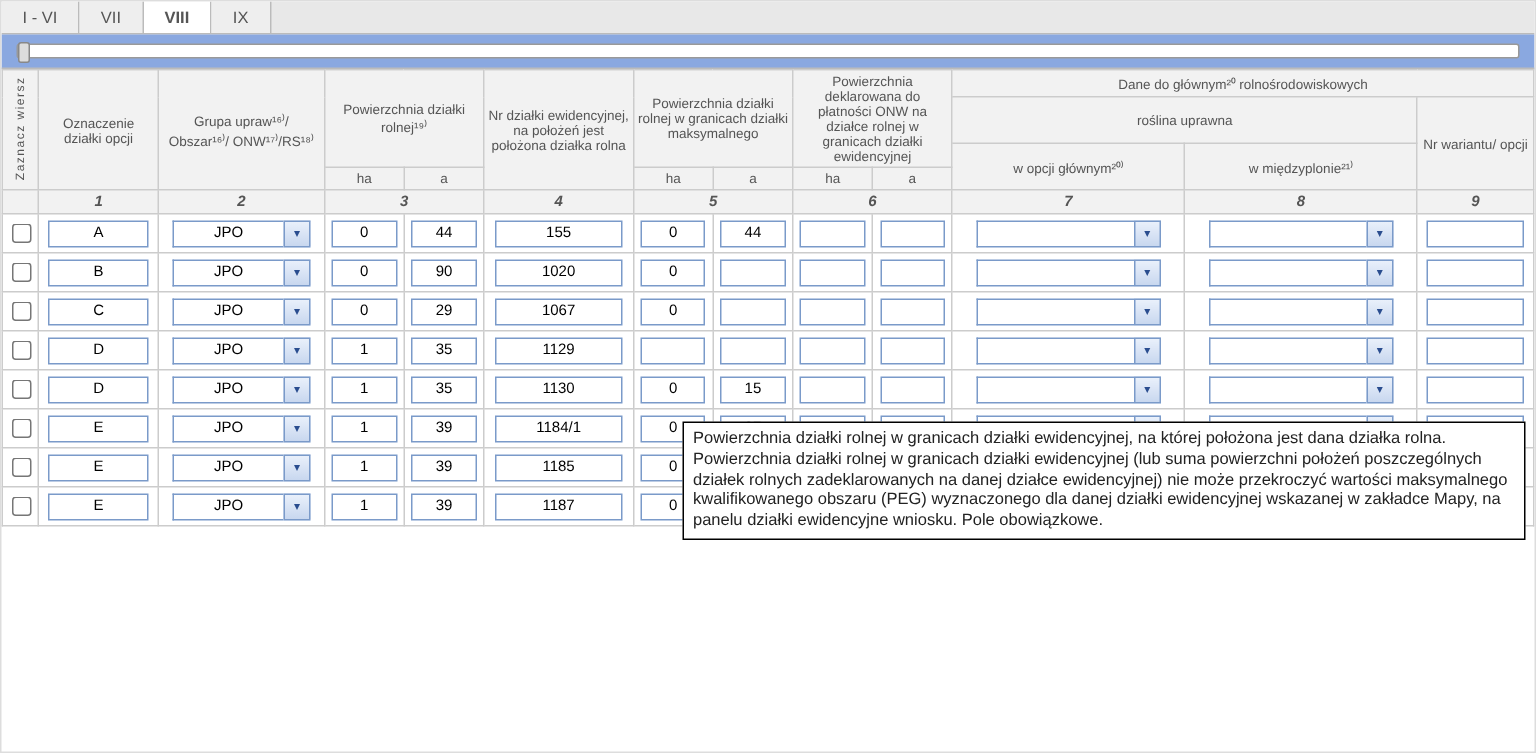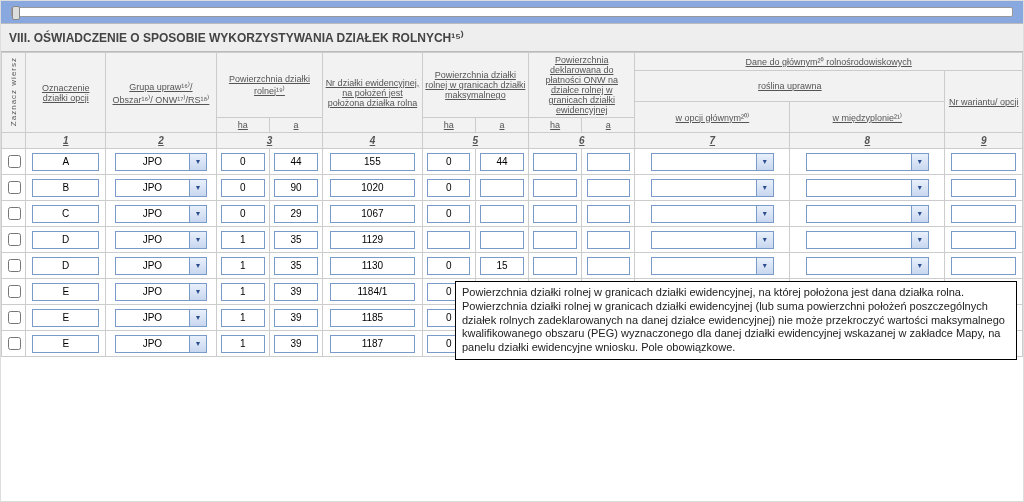--- a/index.html
+++ b/index.html
@@ -84,21 +84,20 @@
     font-size: 9px;
     text-align: center;
     vertical-align: middle;
     padding: 2px 2px;
     color: #555;
     background: #f7f7f7;
   }
   thead th {
     font-weight: normal;
     background: #f2f2f2;
-    text-decoration: underline;
   }
   tbody td {
     background: #fff;
     padding: 3px 2px;
   }
   .vertical {
     writing-mode: vertical-rl;
     text-orientation: mixed;
     transform: rotate(180deg);
     font-size: 8px;
@@ -155,28 +154,33 @@
     font-style: italic;
     font-weight: bold;
     font-size: 10px;
   }
 </style>
 </head>
 <body>
 
 <div class="container">
 
+  <div class="tabs">
+    <div class="tab">I - VI</div>
+    <div class="tab">VII</div>
+    <div class="tab active">VIII</div>
+    <div class="tab">IX</div>
+  </div>
 
   <div class="slider-area">
     <div class="slider-track">
       <div class="slider-handle"></div>
     </div>
   </div>
 
-  <div class="section-title">VIII. OŚWIADCZENIE O SPOSOBIE WYKORZYSTYWANIA DZIAŁEK ROLNYCH¹⁵⁾</div>
 
   <div class="tbl-wrap">
     <table>
       <colgroup>
         <col style="width:22px">
         <col style="width:72px">
         <col style="width:100px">
         <col style="width:48px">
           <col style="width:48px">
         <col style="width:90px">

